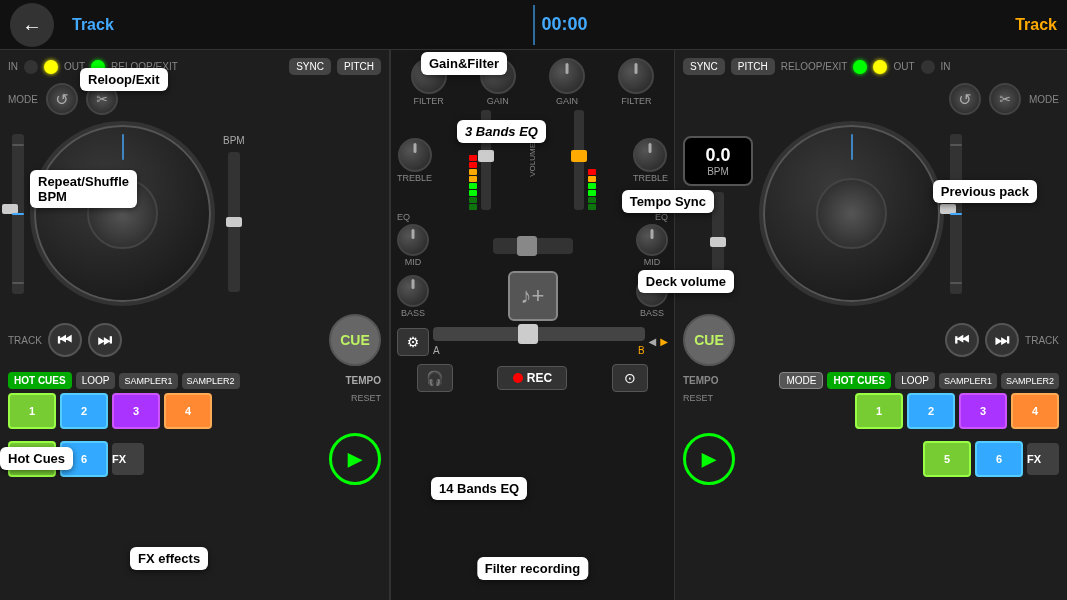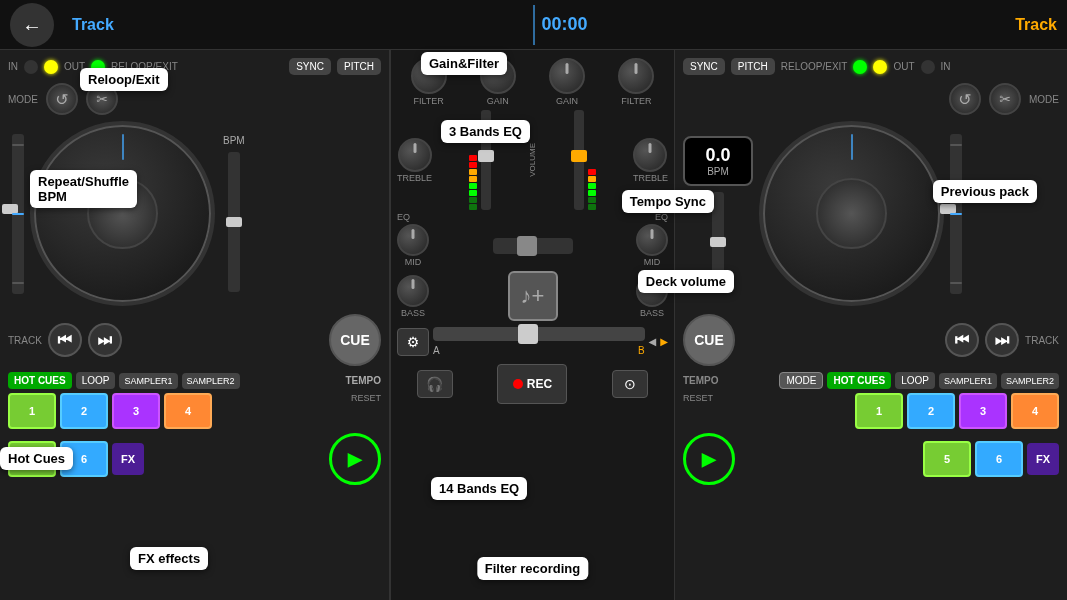--- a/index.html
+++ b/index.html
@@ -143,21 +143,21 @@
     .btn-round {
       border-radius: 50%;
       display: flex; align-items: center; justify-content: center;
       cursor: pointer;
       font-weight: bold;
       font-size: 10px;
       border: 2px solid #555;
     }
     .btn-cue {
       background: #666;
-      color: #ffffff;
+      color: #bef264;
     }
     .btn-sync {
       background: #444;
       color: white;
       border-radius: 6px;
       padding: 4px 8px;
       font-size: 11px;
       cursor: pointer;
     }
     .btn-pitch {
@@ -227,24 +227,24 @@
       border-radius: 4px;
       display: flex; align-items: center; justify-content: center;
       cursor: pointer;
       font-size: 11px;
       font-weight: bold;
       color: white;
     }
 
     
     .fx-btn {
-      background: #4c1d95;
+      background: #404040;
       color: white;
       border-radius: 4px;
-      display: flex; align-items: center; justify-content: center;
+      display: flex; align-items: center; justify-content: flex-start;
       cursor: pointer;
       font-size: 11px;
       font-weight: bold;
     }
 
     .channel-label {
       font-size: 9px;
       color: #888;
       text-align: center;
     }
@@ -569,31 +569,31 @@
           <span style="font-size:10px;color:#aaa;">A</span>
           <span style="font-size:10px;color:#fa0;">B</span>
         </div>
       </div>
       <div style="font-size:10px;color:#aaa;">◀</div>
       <div style="font-size:10px;color:#fa0;">▶</div>
     </div>
 
     <div style="display:flex;align-items:center;justify-content:space-around;padding:4px 6px;gap:4px;">
       <div class="tool-btn" style="width:36px;height:28px;">🎧</div>
-      <div class="rec-btn" style="width:70px;height:40px;">
+      <div class="rec-btn" style="width:70px;height:24px;">
         <div class="rec-dot"></div>
         <span>REC</span>
       </div>
       <div class="tool-btn" style="width:36px;height:28px;">⊙</div>
     </div>
 
     <div class="annotation" style="top:2px;left:30px;">
       <span>Gain&amp;Filter</span>
     </div>
-    <div class="annotation" style="top:70px;left:50px;">
+    <div class="annotation" style="top:70px;left:66px;font-style:italic;">
       <span>3 Bands EQ</span>
     </div>
     <div class="annotation" style="top:140px;right:-40px;">
       <span>Tempo Sync</span>
     </div>
     <div class="annotation" style="top:220px;right:-60px;">
       <span>Deck volume</span>
     </div>
     <div class="annotation" style="bottom:100px;left:40px;">
       <span>14 Bands EQ</span>

